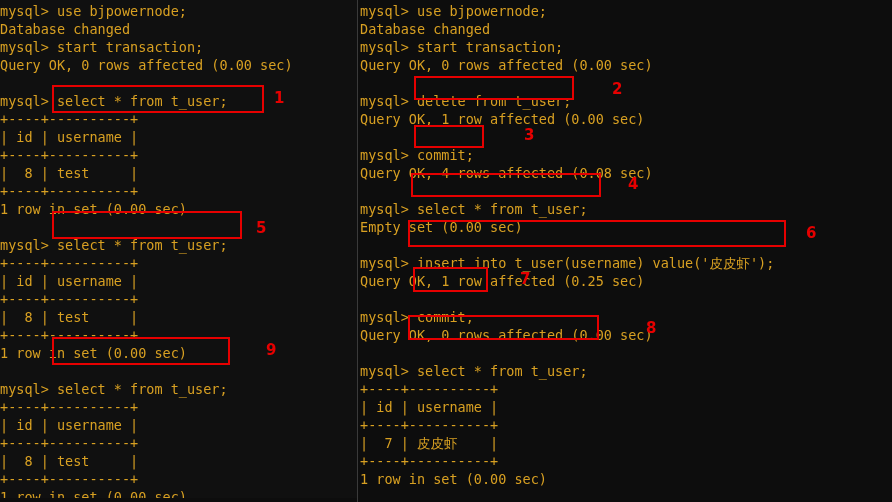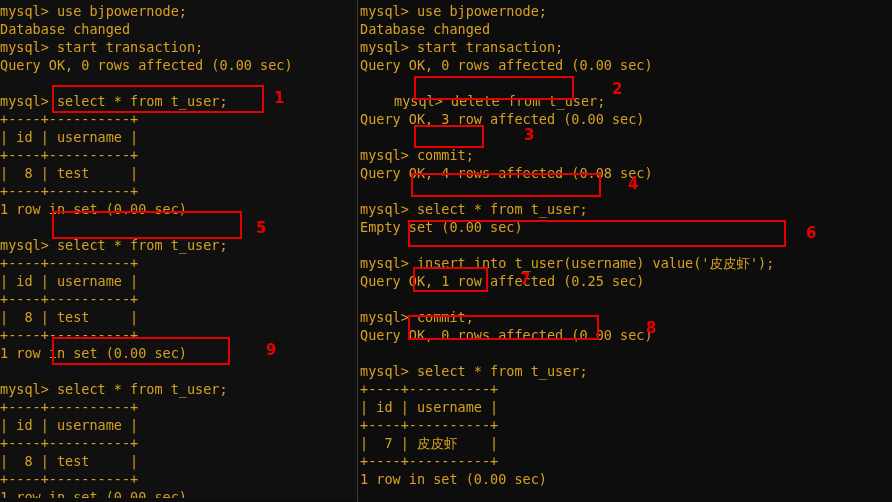--- a/index.html
+++ b/index.html
@@ -113,22 +113,22 @@
 
   <div id="panel-divider"></div>
 
   <div class="panel" id="panel-right">
     <div id="right-lines">
         <div class="term-line" style="left: 2px; top: 2px;">mysql&gt; use bjpowernode;</div>
         <div class="term-line" style="left: 2px; top: 20px;">Database changed</div>
         <div class="term-line" style="left: 2px; top: 38px;">mysql&gt; start transaction;</div>
         <div class="term-line" style="left: 2px; top: 56px;">Query OK, 0 rows affected (0.00 sec)</div>
         <div class="term-line" style="left: 2px; top: 74px;"></div>
-        <div class="term-line" style="left: 2px; top: 92px; margin-left: 34px;">mysql&gt; delete from t_user;</div>
-        <div class="term-line" style="left: 2px; top: 110px;">Query OK, 3 row affected (0.00 sec)</div>
+        <div class="term-line" style="left: 2px; top: 92px;">mysql&gt; delete from t_user;</div>
+        <div class="term-line" style="left: 2px; top: 110px;">Query OK, 1 row affected (0.00 sec)</div>
         <div class="term-line" style="left: 2px; top: 128px;"></div>
         <div class="term-line" style="left: 2px; top: 146px;">mysql&gt; commit;</div>
         <div class="term-line" style="left: 2px; top: 164px;">Query OK, 4 rows affected (0.08 sec)</div>
         <div class="term-line" style="left: 2px; top: 182px;"></div>
         <div class="term-line" style="left: 2px; top: 200px;">mysql&gt; select * from t_user;</div>
         <div class="term-line" style="left: 2px; top: 218px;">Empty set (0.00 sec)</div>
         <div class="term-line" style="left: 2px; top: 236px;"></div>
         <div class="term-line" style="left: 2px; top: 254px;">mysql&gt; insert into t_user(username) value('皮皮虾');</div>
         <div class="term-line" style="left: 2px; top: 272px;">Query OK, 1 row affected (0.25 sec)</div>
         <div class="term-line" style="left: 2px; top: 290px;"></div>

